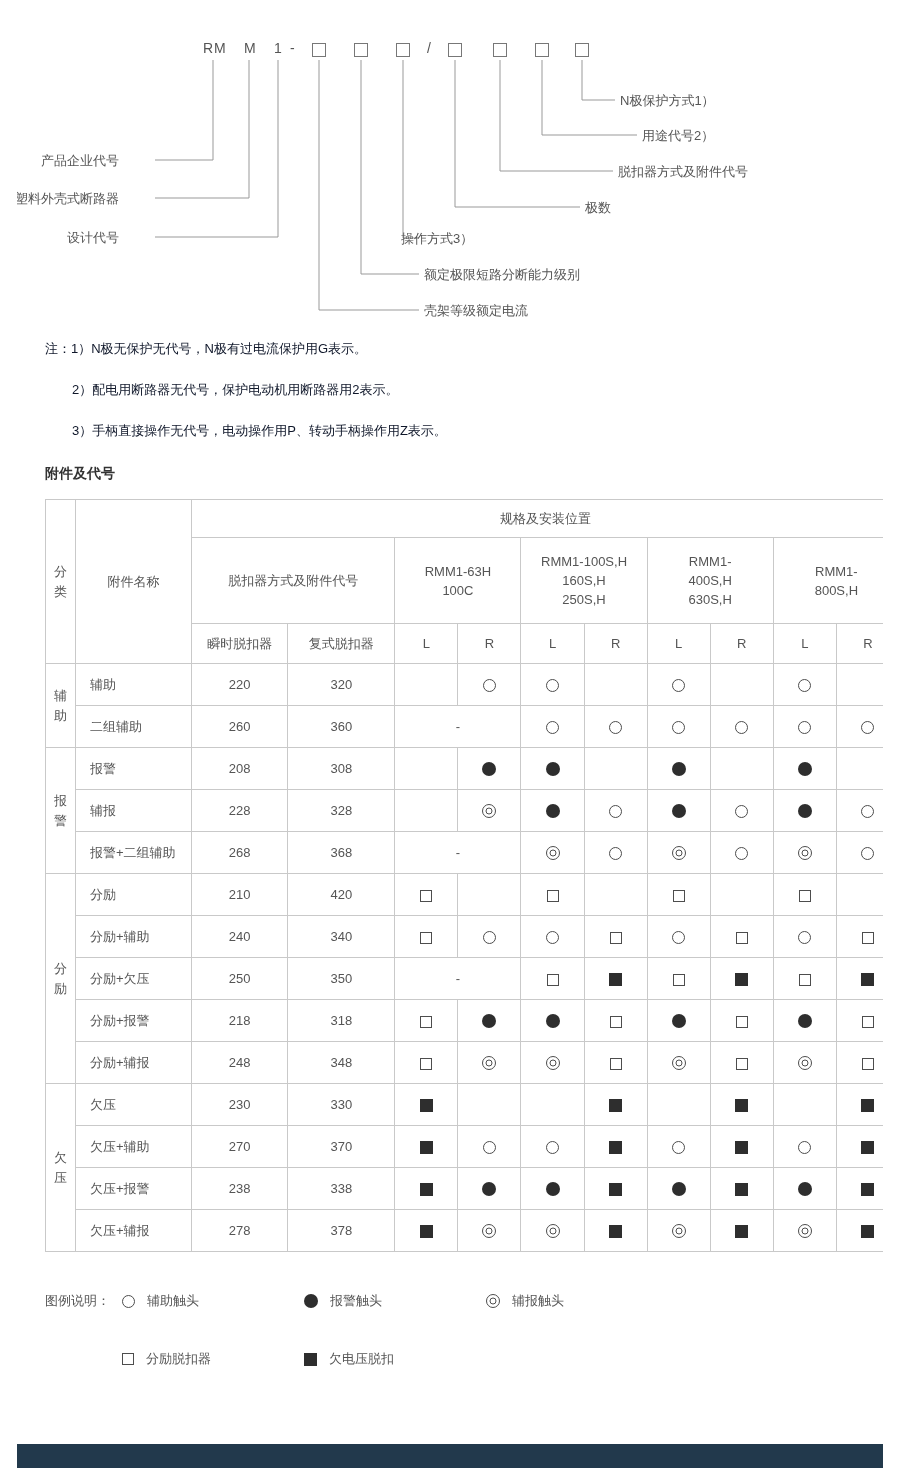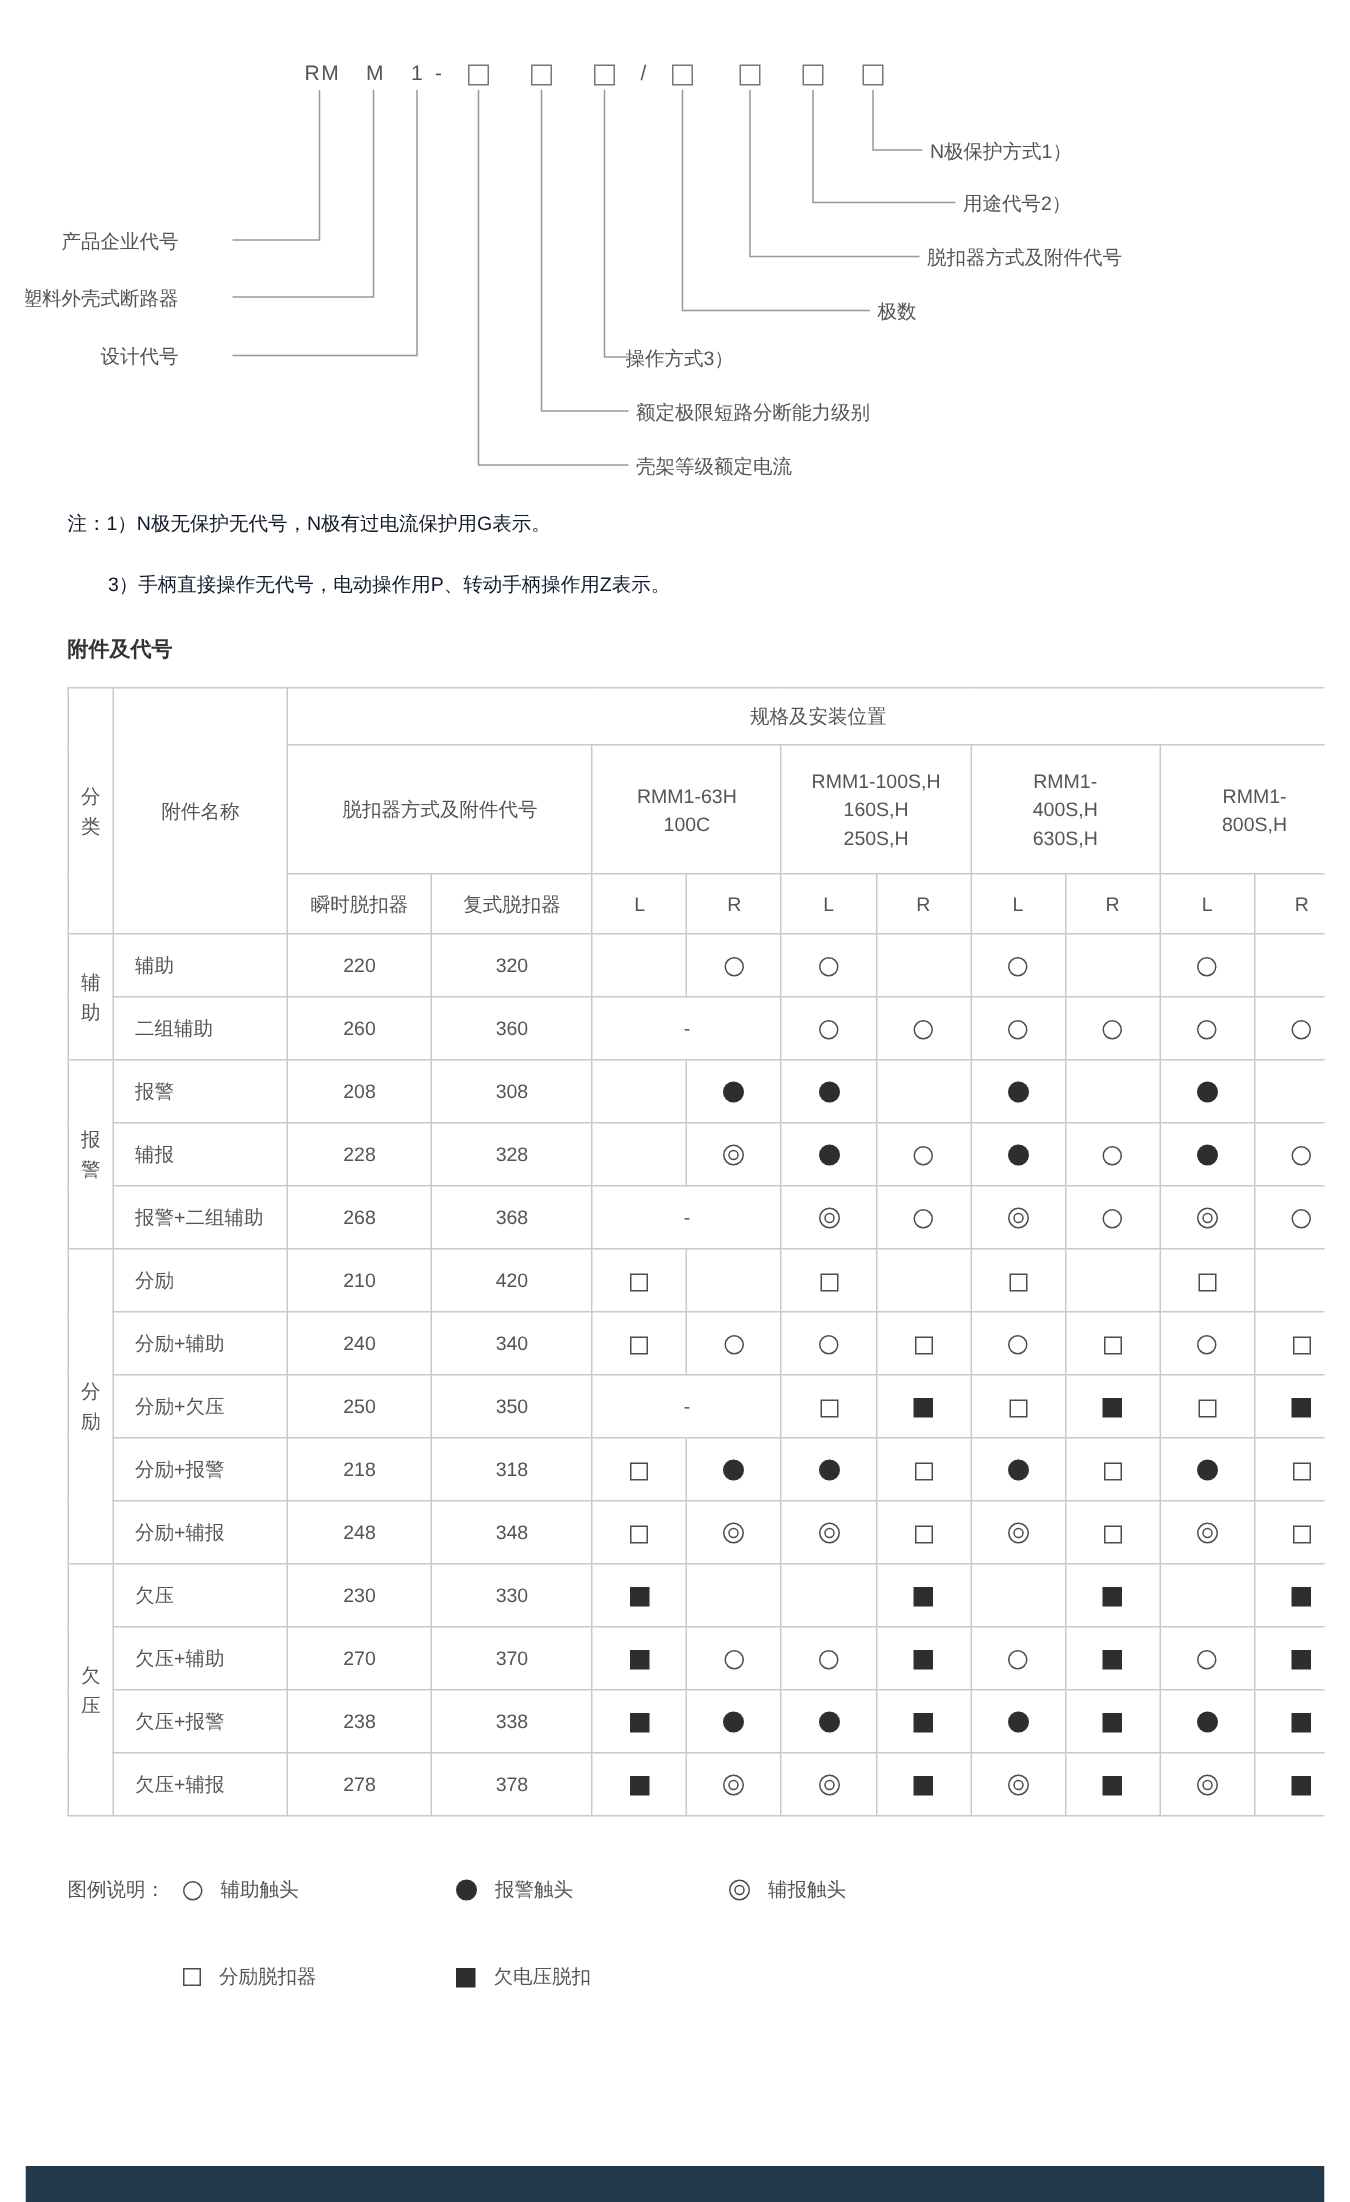--- a/index.html
+++ b/index.html
@@ -91,27 +91,28 @@
     <span class="mbox" style="left:558px"></span>
 
     <div class="dlabel leftside" style="top:153px">产品企业代号</div>
     <div class="dlabel leftside" style="top:191px">塑料外壳式断路器</div>
     <div class="dlabel leftside" style="top:230px">设计代号</div>
 
     <div class="dlabel" style="left:603px; top:93px">N极保护方式1）</div>
     <div class="dlabel" style="left:625px; top:128px">用途代号2）</div>
     <div class="dlabel" style="left:601px; top:164px">脱扣器方式及附件代号</div>
     <div class="dlabel" style="left:568px; top:200px">极数</div>
-    <div class="dlabel" style="left:400px; top:231px">操作方式3）</div>
+    <div class="dlabel" style="left:384px; top:231px">操作方式3）</div>
     <div class="dlabel" style="left:407px; top:267px">额定极限短路分断能力级别</div>
     <div class="dlabel" style="left:407px; top:303px">壳架等级额定电流</div>
   </div>
 
   <div class="notes-top">
     <p>注：1）N极无保护无代号，N极有过电流保护用G表示。</p>
+    <p class="indent">2）配电用断路器无代号，保护电动机用断路器用2表示。</p>
     <p class="indent">3）手柄直接操作无代号，电动操作用P、转动手柄操作用Z表示。</p>
   </div>
 
   <div class="section-title">附件及代号</div>
 
   <table>
     <colgroup>
       <col style="width:30px">
         <col style="width:116px">
         <col style="width:96px">

